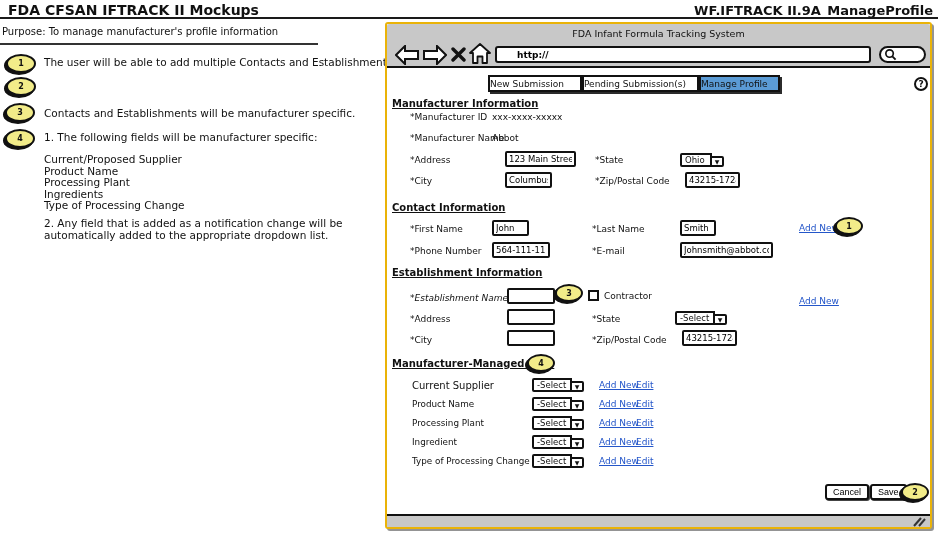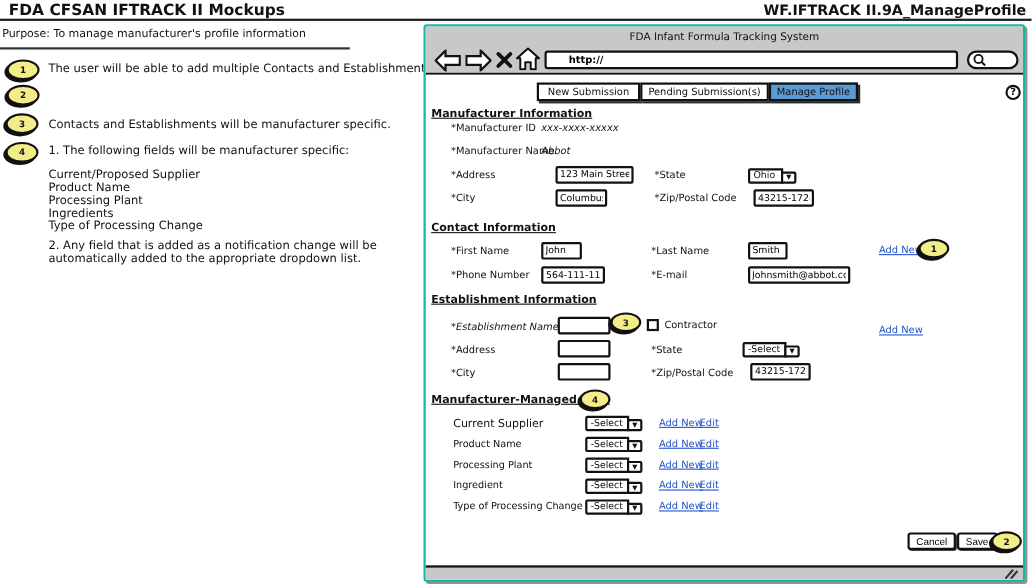--- a/index.html
+++ b/index.html
@@ -26,21 +26,21 @@
     display: flex; align-items: center; justify-content: center;
     font-size: 8px; font-weight: bold; z-index: 30;
   }
   .badge.small { width: 28px; height: 18px; }
   .ann-text { font-size: 10.5px; line-height: 12px; white-space: pre-line; width: 400px; }
   .ann-items { font-size: 10.5px; line-height: 11.5px; white-space: pre-line; }
 
   
   .window {
     left: 385px; top: 22px; width: 547px; height: 507px;
-    border: 2px solid #14b8a6; border-radius: 3px; background: #fff;
+    border: 2px solid #eab308; border-radius: 3px; background: #fff;
     box-shadow: 2px 2px 0 rgba(60,60,60,.55);
   }
   .titlebar {
     position: absolute; left: 0; top: 0; right: 0; height: 44px;
     background: #c8c8c8; border-bottom: 2px solid #111;
     border-radius: 2px 2px 0 0;
   }
   .win-title { position: absolute; left: 0; right: 0; top: 4px; text-align: center; font-size: 9.5px; }
   .navico { position: absolute; top: 21px; cursor: pointer; }
   .urlbar {
@@ -54,34 +54,34 @@
   }
   .statusbar {
     position: absolute; left: 0; right: 0; bottom: 0; height: 13px;
     background: #c8c8c8; border-top: 2px solid #111;
   }
 
   
   .tab {
     position: absolute; top: 51px; height: 17px;
     border: 2px solid #111; background: #fff;
-    display: flex; align-items: center; justify-content: center;
+    display: flex; align-items: center; 
     font-size: 9px; box-shadow: 2px 2px 0 #2b2b2b; cursor: pointer;
   }
   .tab.active { background: #5b9bd5; }
   .helpicon {
     position: absolute; left: 527px; top: 53px; width: 14px; height: 14px;
     border: 2px solid #111; border-radius: 50%; background: #fff;
     font-size: 9px; font-weight: bold; display: flex; align-items: center; justify-content: center;
   }
 
   
   .sec-h { font-size: 10px; font-weight: bold; text-decoration: underline; }
   .lbl   { font-size: 9px; }
-  .val   { font-size: 9px; font-style: italic; }
+  .val   { font-size: 9px; }
   .tbox  {
     position: absolute; height: 16px; border: 2px solid #111; border-radius: 2px;
     background: #fff; font-size: 8.5px; padding: 0 2px;
     font-family: "DejaVu Sans", "Liberation Sans", sans-serif;
   }
   .combo { position: absolute; display: flex; height: 16px; align-items: flex-end; }
   .combo-text {
     border: 2px solid #111; border-radius: 2px 0 0 2px; background: #fff;
     font-size: 8.5px; padding: 0 3px; display: flex; align-items: center; flex: 1;
   }

